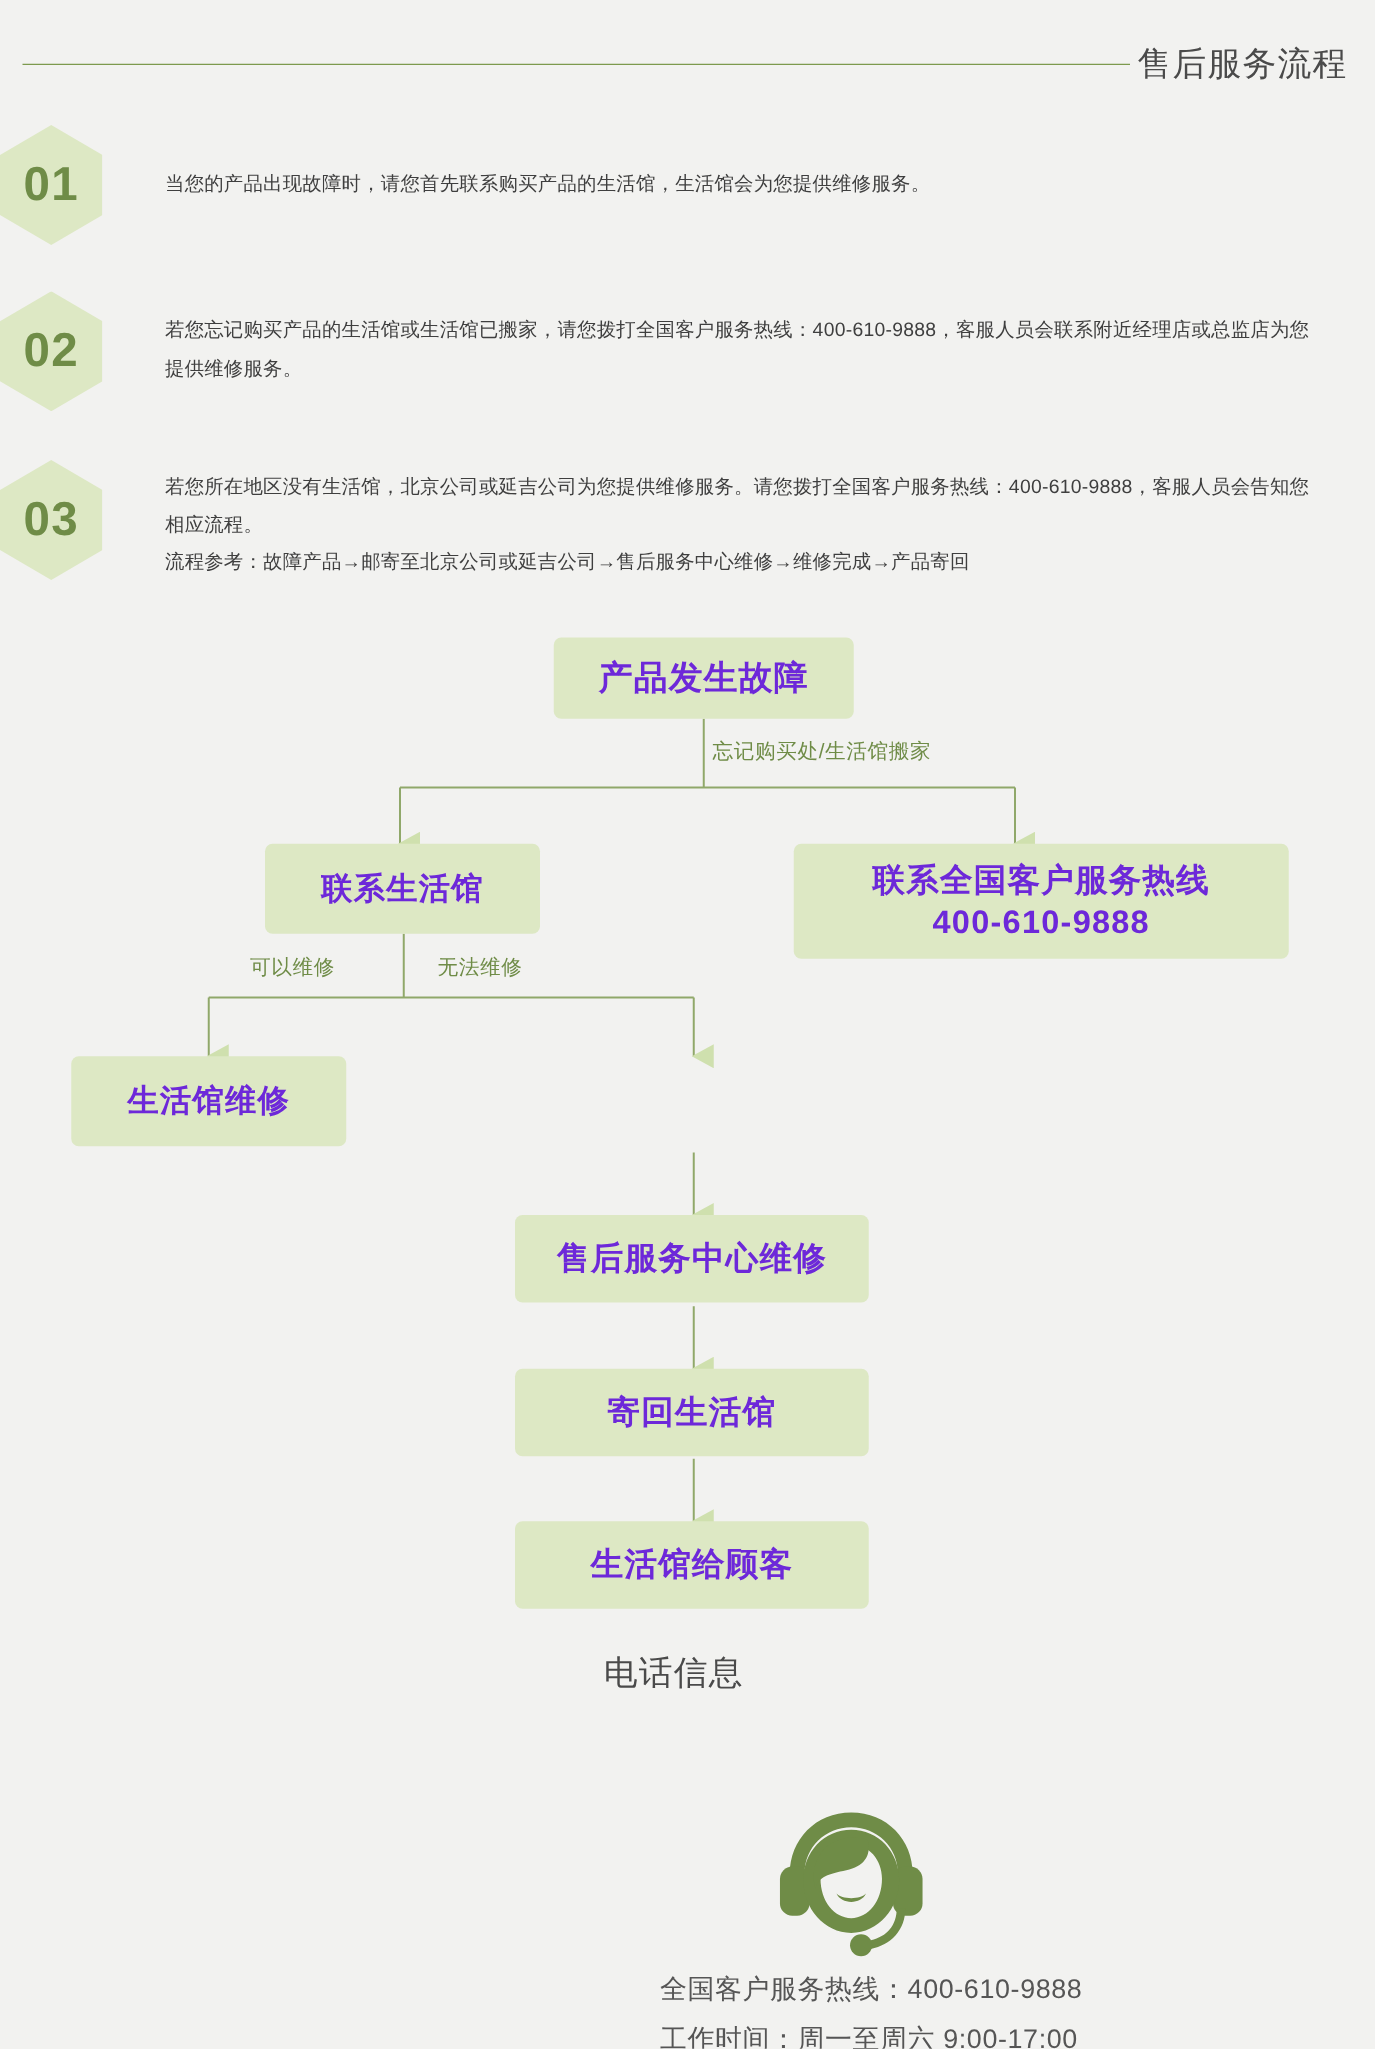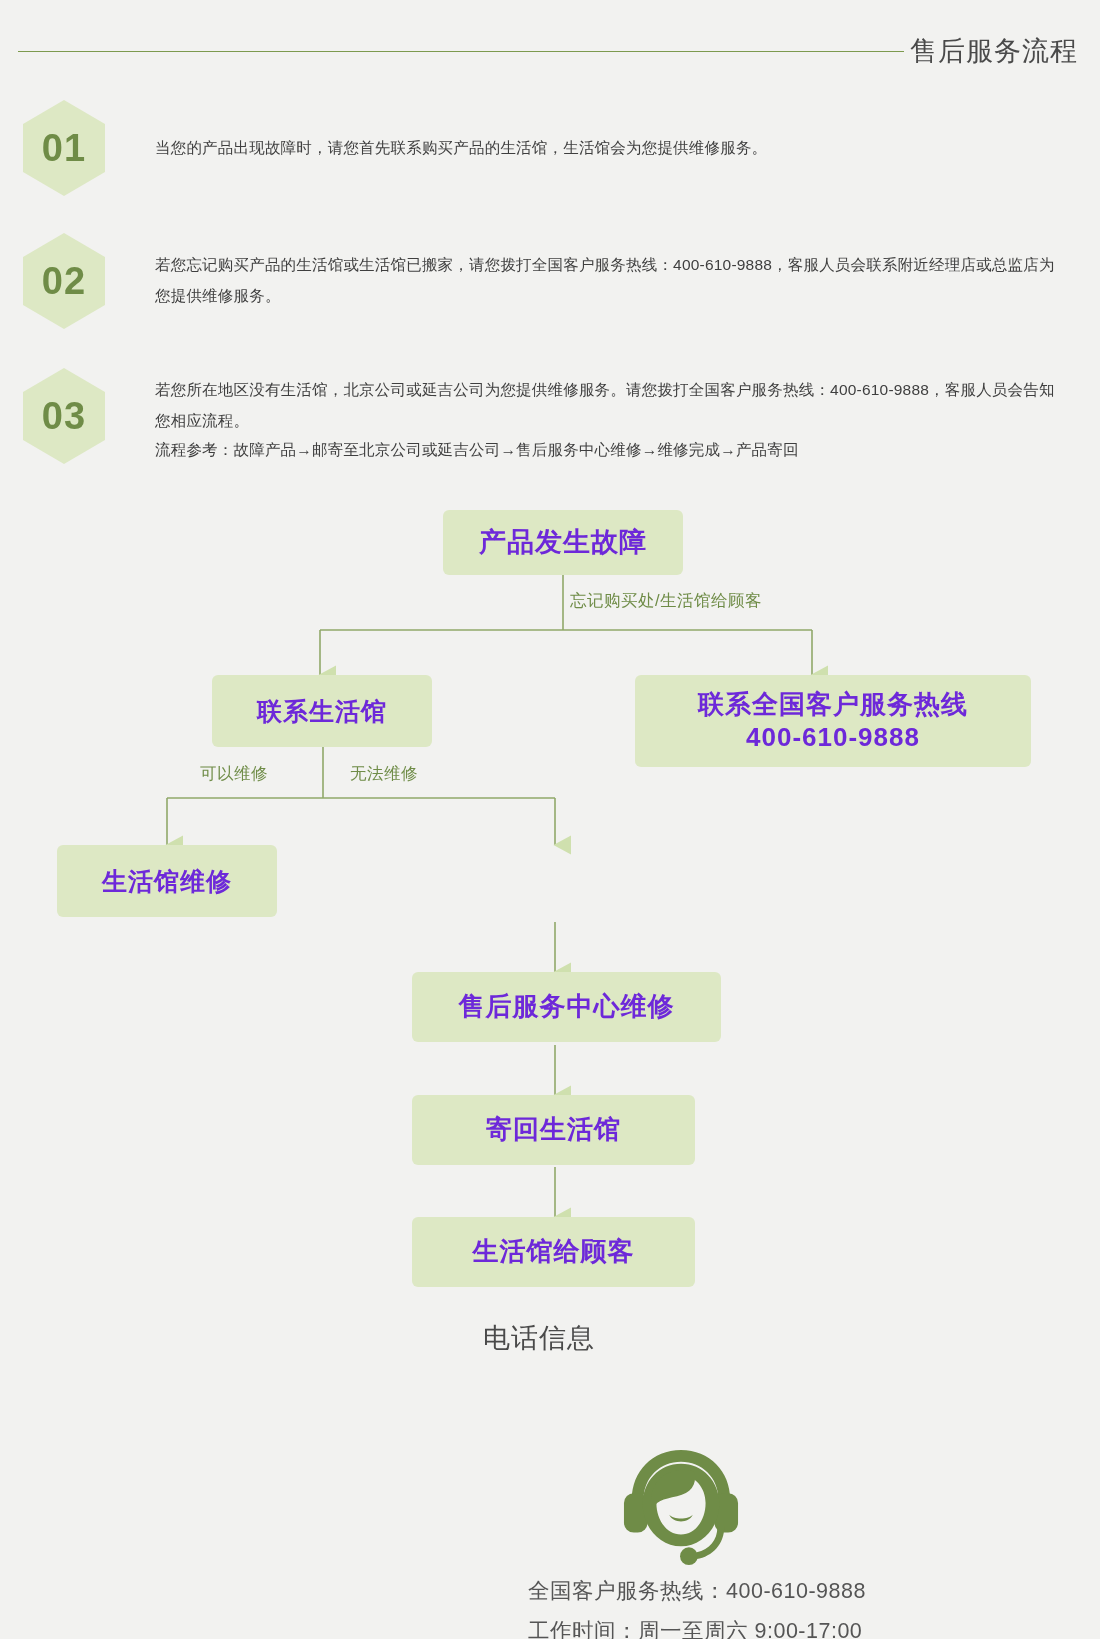--- a/index.html
+++ b/index.html
@@ -48,21 +48,20 @@
     position: absolute;
     left: 0;
     width: 1100px;
     display: flex;
     align-items: flex-start;
   }
   .hexwrap {
     position: relative;
     flex: 0 0 auto;
     width: 82px;
-    margin-left: 23px;
   }
   .hex {
     width: 82px;
     height: 96px;
     background: #dde8c4;
     clip-path: polygon(50% 0%, 100% 25%, 100% 75%, 50% 100%, 0% 75%, 0% 25%);
     display: flex;
     align-items: center;
     justify-content: center;
   }
@@ -225,21 +224,21 @@
         <path d="M 555 550 L 555 600" marker-end="url(#arrow)"></path>
         <path d="M 555 672 L 555 722" marker-end="url(#arrow)"></path>
       </g>
     </svg>
 
     <div class="node" style="left:443px; top:15px; width:240px; height:65px; font-size:27px;">
       <span>产品发生故障</span>
     </div>
 
     <div class="edge-label" style="left:570px; top:95px;">
-      <span>忘记购买处/生活馆给顾客</span>
+      <span>忘记购买处/生活馆搬家</span>
     </div>
 
     <div class="node" style="left:212px; top:180px; width:220px; height:72px; font-size:25px;">
       <span>联系生活馆</span>
     </div>
 
     <div class="node" style="left:635px; top:180px; width:396px; height:92px; font-size:26px; flex-direction:column;">
       <span>联系全国客户服务热线</span>
       <span>400-610-9888</span>
     </div>
@@ -250,21 +249,21 @@
 
     <div class="edge-label" style="left:350px; top:268px;">
       <span>无法维修</span>
     </div>
 
     <div class="node" style="left:57px; top:350px; width:220px; height:72px; font-size:25px;">
       <span>生活馆维修</span>
     </div>
 
 
-    <div class="node" style="left:412px; top:477px; width:309px; height:70px; font-size:26px;">
+    <div class="node" style="left:412px; top:477px; width:283px; height:70px; font-size:26px;">
       <span>售后服务中心维修</span>
     </div>
 
     <div class="node" style="left:412px; top:600px; width:283px; height:70px; font-size:26px;">
       <span>寄回生活馆</span>
     </div>
 
     <div class="node" style="left:412px; top:722px; width:283px; height:70px; font-size:26px;">
       <span>生活馆给顾客</span>
     </div>

